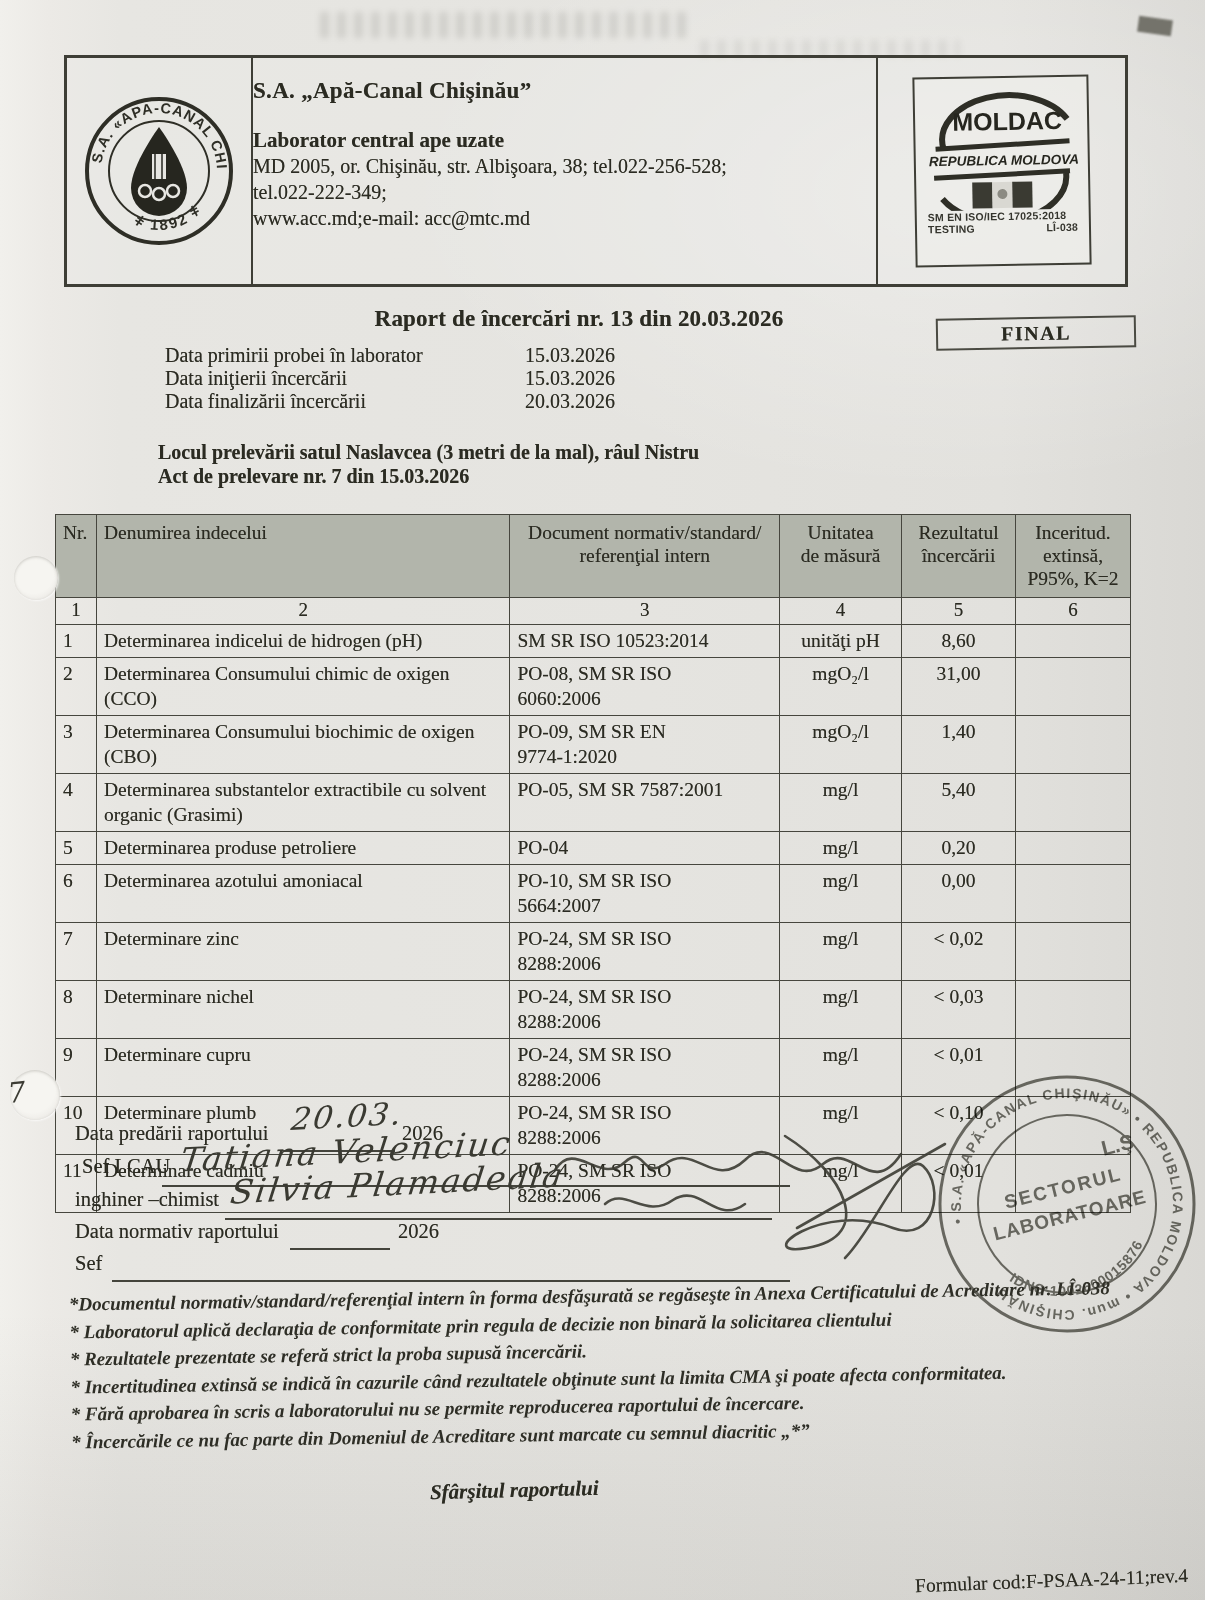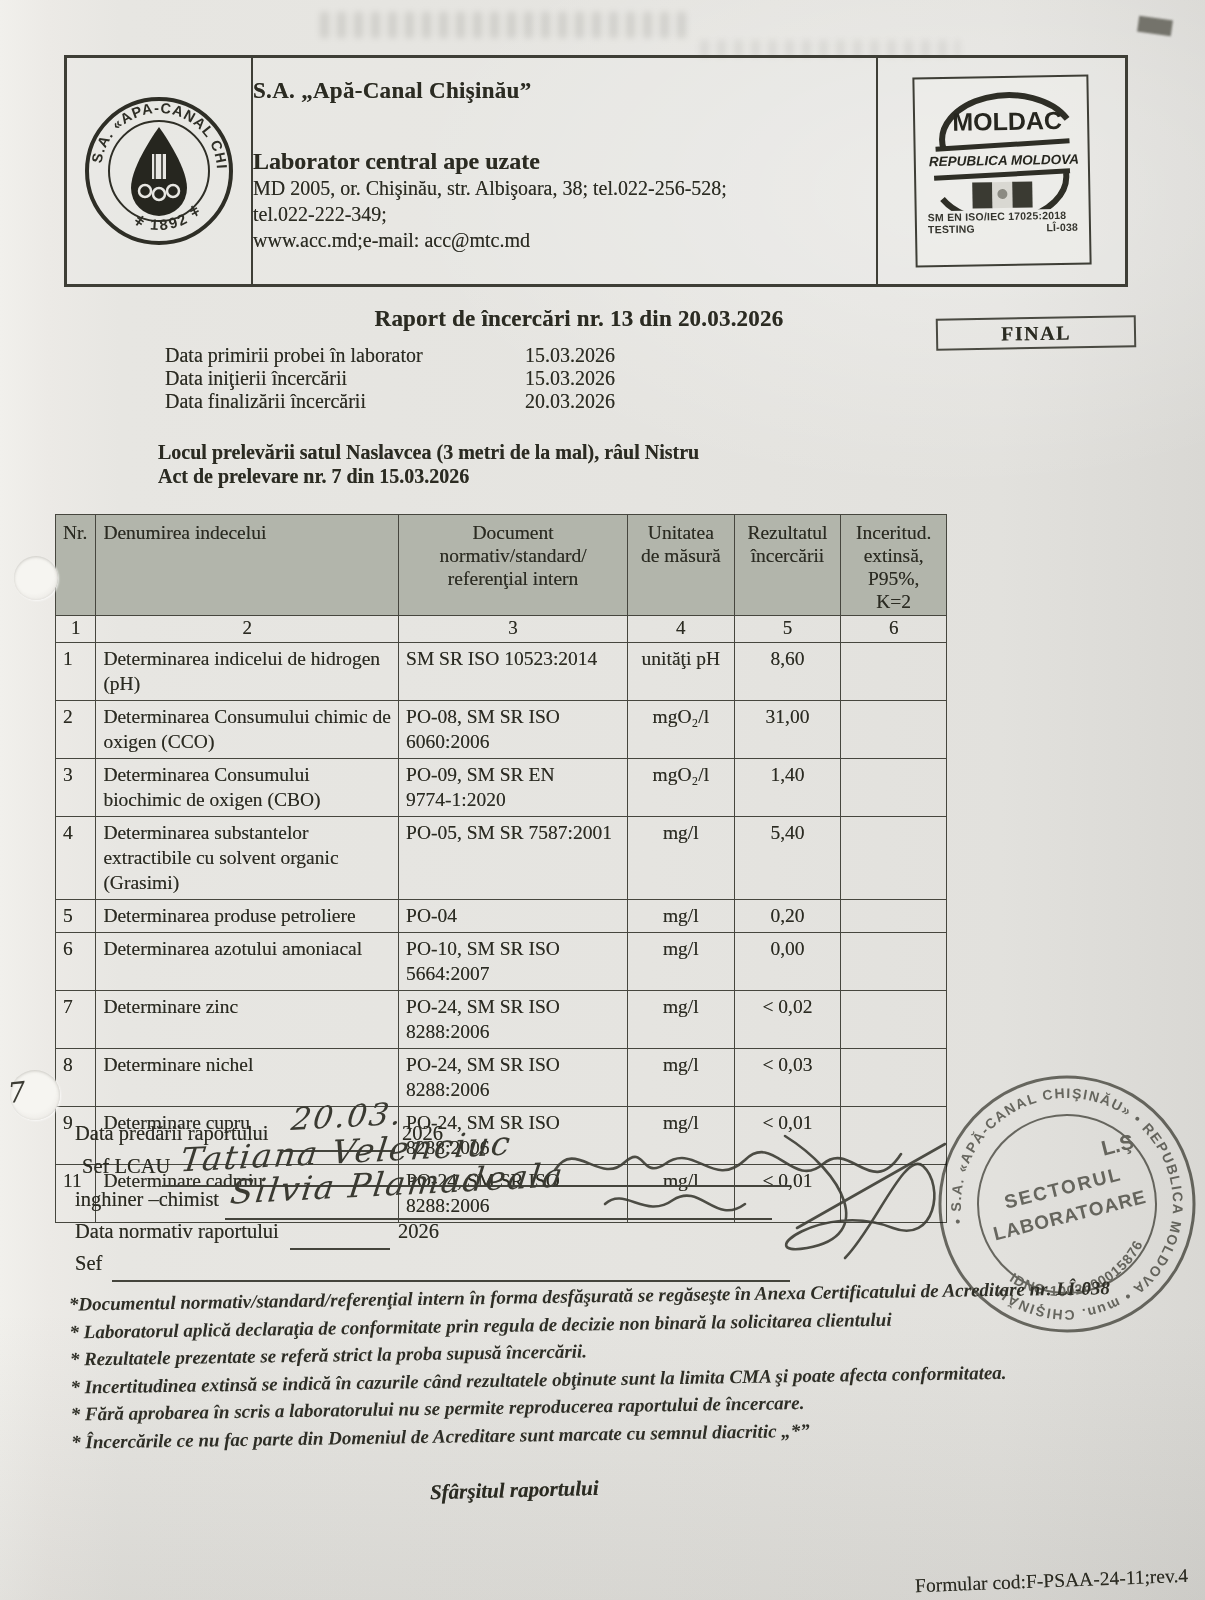--- a/index.html
+++ b/index.html
@@ -19,21 +19,21 @@
   .smudge.s2{opacity:.18;}
   .corner-mark{position:absolute;left:1138px;top:18px;width:34px;height:16px;background:#5a5950;
     transform:rotate(8deg);filter:blur(1px);opacity:.8;}
 
   
   .doc-header{position:absolute;left:64px;top:55px;width:1058px;height:226px;
     border:3px solid #3e3e36;display:flex;background:rgba(236,235,231,.35);}
   .logo-cell{width:184px;border-right:2.5px solid #3e3e36;display:flex;align-items:center;justify-content:center;}
   .center-cell{flex:1;border-right:2px solid #3e3e36;text-align:left;padding-top:20px;}
   .company-name{font-size:23px;font-weight:bold;letter-spacing:.3px;}
-  .lab-name{font-size:24px;font-weight:bold;margin-top:44px;}
+  .lab-name{font-size:21px;font-weight:bold;margin-top:24px;}
   .addr{font-size:20px;line-height:26px;}
   .moldac-cell{width:247px;display:flex;align-items:center;justify-content:center;}
   .moldac-box{width:172px;height:182px;border:2.5px solid #3e3e36;transform:rotate(-1deg);
     display:flex;flex-direction:column;align-items:center;justify-content:flex-start;padding-top:4px;background:rgba(240,239,235,.5);}
   .moldac-small{font-family:"Liberation Sans",sans-serif;font-weight:bold;font-size:10.5px;
     width:150px;color:#35352e;letter-spacing:.2px;}
   .moldac-small .row2{display:flex;justify-content:space-between;}
 
   
   .report-title{position:absolute;left:0;top:306px;width:1158px;text-align:center;
@@ -42,21 +42,21 @@
     display:flex;align-items:center;justify-content:center;font-size:20px;font-weight:bold;
     letter-spacing:1.5px;transform:rotate(-1deg);}
 
   
   .dates{position:absolute;left:165px;top:344px;font-size:20px;}
   .date-row{display:flex;line-height:23px;}
   .date-row .dl{width:360px;}
   .sampling{position:absolute;left:158px;top:440px;font-size:20px;font-weight:bold;line-height:24px;}
 
   
-  table.results{position:absolute;left:55px;top:514px;width:892px;border-collapse:collapse;
+  table.results{position:absolute;left:55px;top:514px;width:1076px;border-collapse:collapse;
     font-size:19.5px;}
   table.results td,table.results th{border:1.6px solid #46463e;vertical-align:top;padding:2px 7px;}
   table.results thead th{background:#b2b5ab;font-weight:normal;text-align:center;
     font-size:19.5px;line-height:23px;height:74px;vertical-align:top;padding-top:6px;}
   table.results thead th.h-name{text-align:left;}
   table.results thead th.h-nr{text-align:left;}
   .num-row td{text-align:center;height:22px;line-height:20px;padding:0 4px;font-size:19px;}
   td.c-nr{padding-left:8px;}
   td.c-name{padding-left:10px;}
   td.c-doc{padding-left:9px;line-height:25px;}
@@ -299,20 +299,29 @@
         <tr class="data-row">
           <td class="c-nr">9</td>
           <td class="c-name">Determinare cupru</td>
           <td class="c-doc pre">PO-24, SM SR ISO
 8288:2006</td>
           <td class="c-unit">mg/l</td>
           <td class="c-res">&lt; 0,01</td>
           <td class="c-unc"></td>
         </tr>
 
+        <tr class="data-row">
+          <td class="c-nr">10</td>
+          <td class="c-name">Determinare plumb</td>
+          <td class="c-doc pre">PO-24, SM SR ISO
+8288:2006</td>
+          <td class="c-unit">mg/l</td>
+          <td class="c-res">&lt; 0,10</td>
+          <td class="c-unc"></td>
+        </tr>
 
         <tr class="data-row">
           <td class="c-nr">11</td>
           <td class="c-name">Determinare cadmiu</td>
           <td class="c-doc pre">PO-24, SM SR ISO
 8288:2006</td>
           <td class="c-unit">mg/l</td>
           <td class="c-res">&lt; 0,01</td>
           <td class="c-unc"></td>
         </tr>

